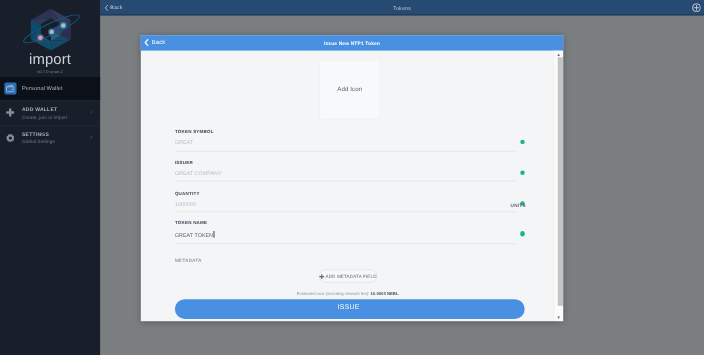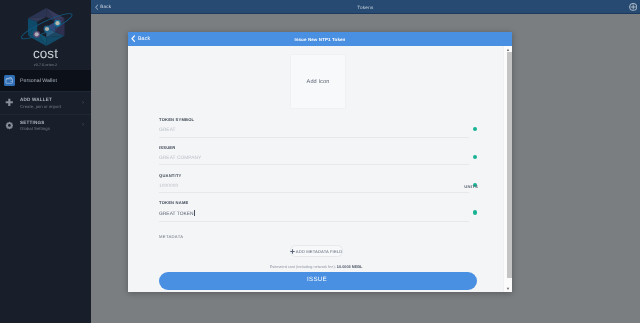--- a/index.html
+++ b/index.html
@@ -108,21 +108,21 @@
           <g>
             <circle cx="23.7" cy="31.3" r="3.4" fill="#5c4a79"></circle>
             <circle cx="23.7" cy="31.3" r="2.1" fill="#aeb0b6"></circle>
             <circle cx="34" cy="26" r="3.4" fill="#1d5f86"></circle>
             <circle cx="34" cy="26" r="2.1" fill="#b2b3ad"></circle>
             <circle cx="44.5" cy="20.2" r="3.4" fill="#17739c"></circle>
             <circle cx="44.5" cy="20.2" r="2.1" fill="#b9b8ac"></circle>
           </g>
         </svg>
       </div>
-      <div class="brand-name">cost</div>
+      <div class="brand-name">import</div>
       <div class="brand-ver">v0.7.0-orion.2</div>
     </div>
 
     <div class="nav">
       <div class="nav-item active">
         <div class="nav-ico">
           <div class="wallet-ico">
             <svg viewBox="0 0 24 24" width="8.5" height="8.5">
               <path d="M3.2 8.6 L17.2 3.6 L19.4 8.6" fill="none" stroke="#c3d5ea" stroke-width="1.7" stroke-linejoin="round" stroke-linecap="round"></path>
               <rect x="2.6" y="8.2" width="18.8" height="12.4" rx="2.3" fill="none" stroke="#c3d5ea" stroke-width="1.7"></rect>

